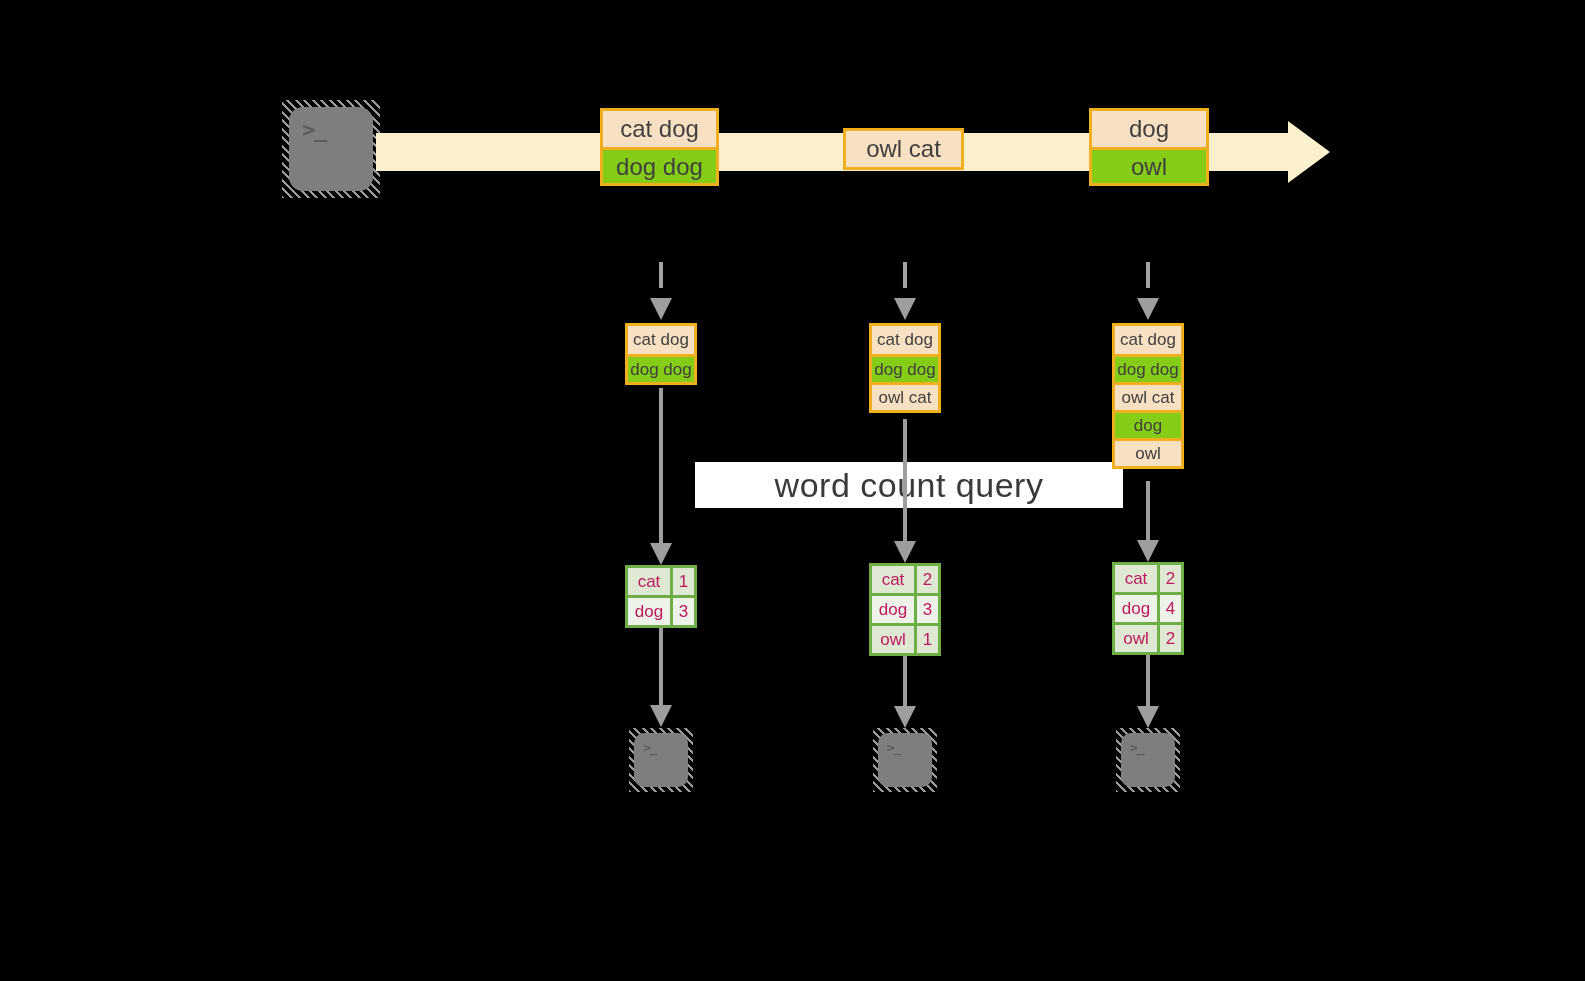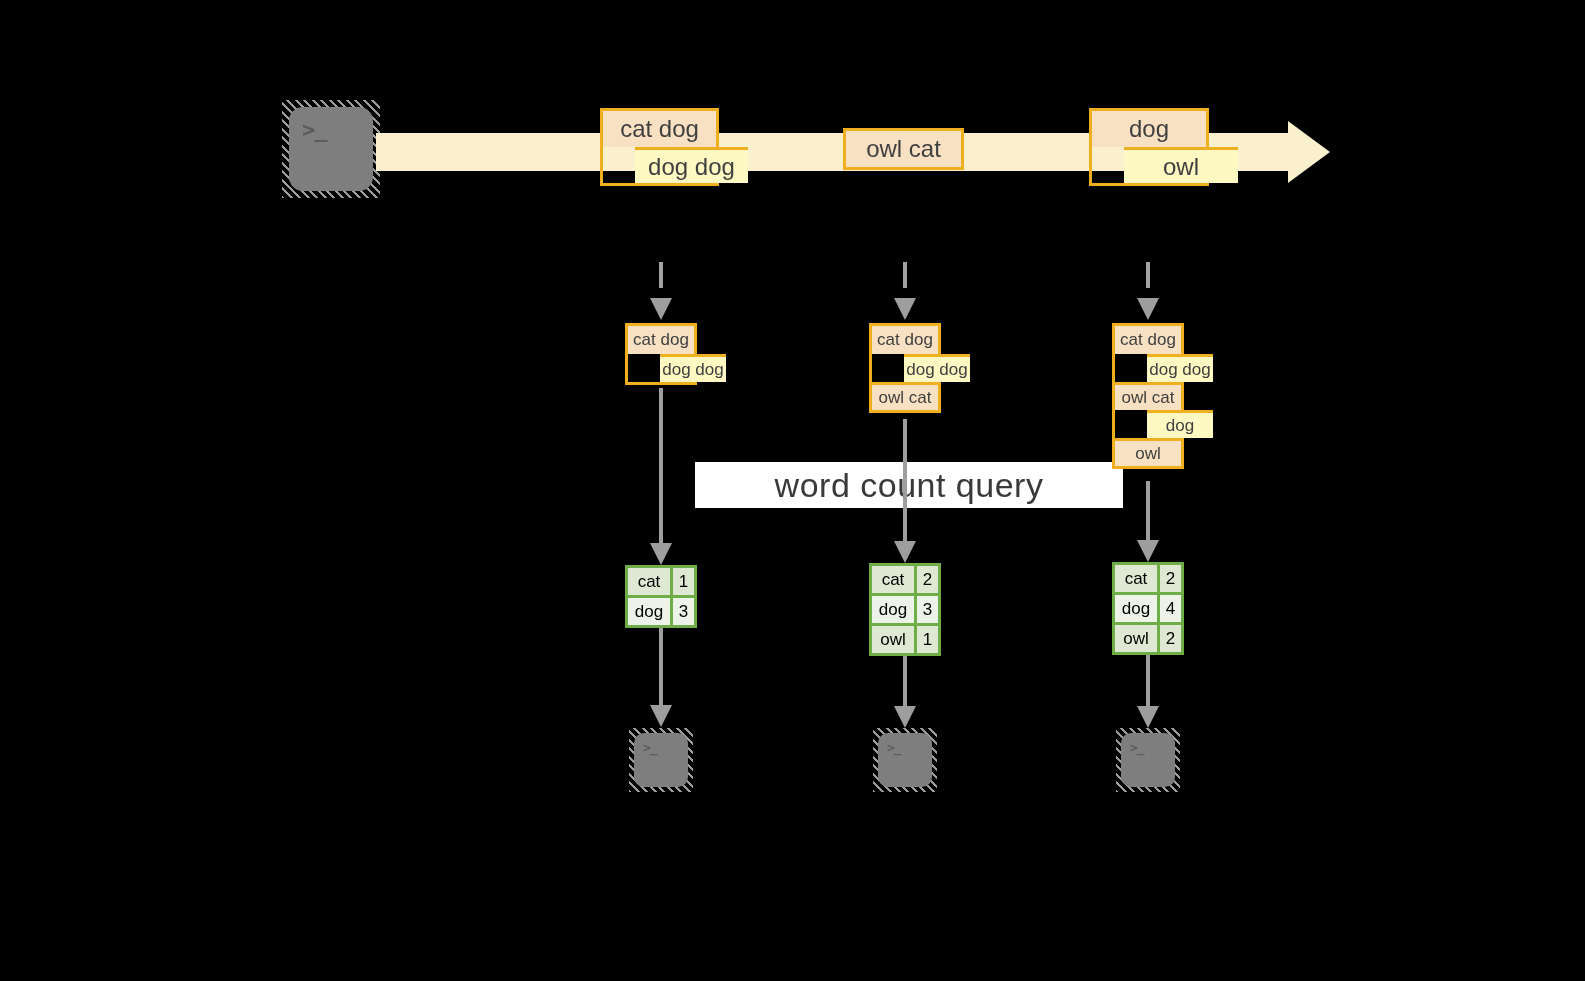--- a/index.html
+++ b/index.html
@@ -23,41 +23,41 @@
   .band-head { width:0; height:0;
     border-top:31px solid transparent; border-bottom:31px solid transparent;
     border-left:42px solid #fbf0cd; }
 
   
   .obox { border:3px solid #f0af1e; display:flex; flex-direction:column; }
   .obox .cell { display:flex; align-items:center; justify-content:center;
     color:#3f3f3f; width:100%; }
   .obox .cell + .cell { border-top:3px solid #f0af1e; }
   .peach { background:#f8e0c3; }
-  .cream { background:#fef9c3;margin-left:32px; }
+  .cream { background:#84cc16; }
   .tl-cell  { height:36px; font-size:24px; }
   .stk-cell { height:28px; font-size:17px; }
 
   
   .vline { width:4px; background:#9e9e9e; }
   .vdash { width:4px;
     background:repeating-linear-gradient(180deg,#a2a2a2 0 26px, transparent 26px 36px); }
   .tri-down { width:0; height:0;
     border-left:11px solid transparent; border-right:11px solid transparent;
     border-top:22px solid #9e9e9e; }
 
   
   .banner { background:#ffffff; display:flex; align-items:center; justify-content:center;
     color:#3a3a3a; font-size:34px; letter-spacing:0.5px; z-index:2; }
 
   
   .gtable { border:3px solid #6fae46; background:#6fae46; display:grid;
     grid-template-columns:42px 21px; gap:3px; z-index:3; }
   .gtable .gcell { display:flex; align-items:center; justify-content:center;
-    height:27px; color:#000000; font-size:17px; }
+    height:27px; color:#be185d; font-size:17px; }
   .grow-a { background:#dee8d3; }
   .grow-b { background:#eef3e9; }
 
   .z3 { z-index:3; } .z4 { z-index:4; }
 </style>
 </head>
 <body>
 
 <div id="canvas">
 

